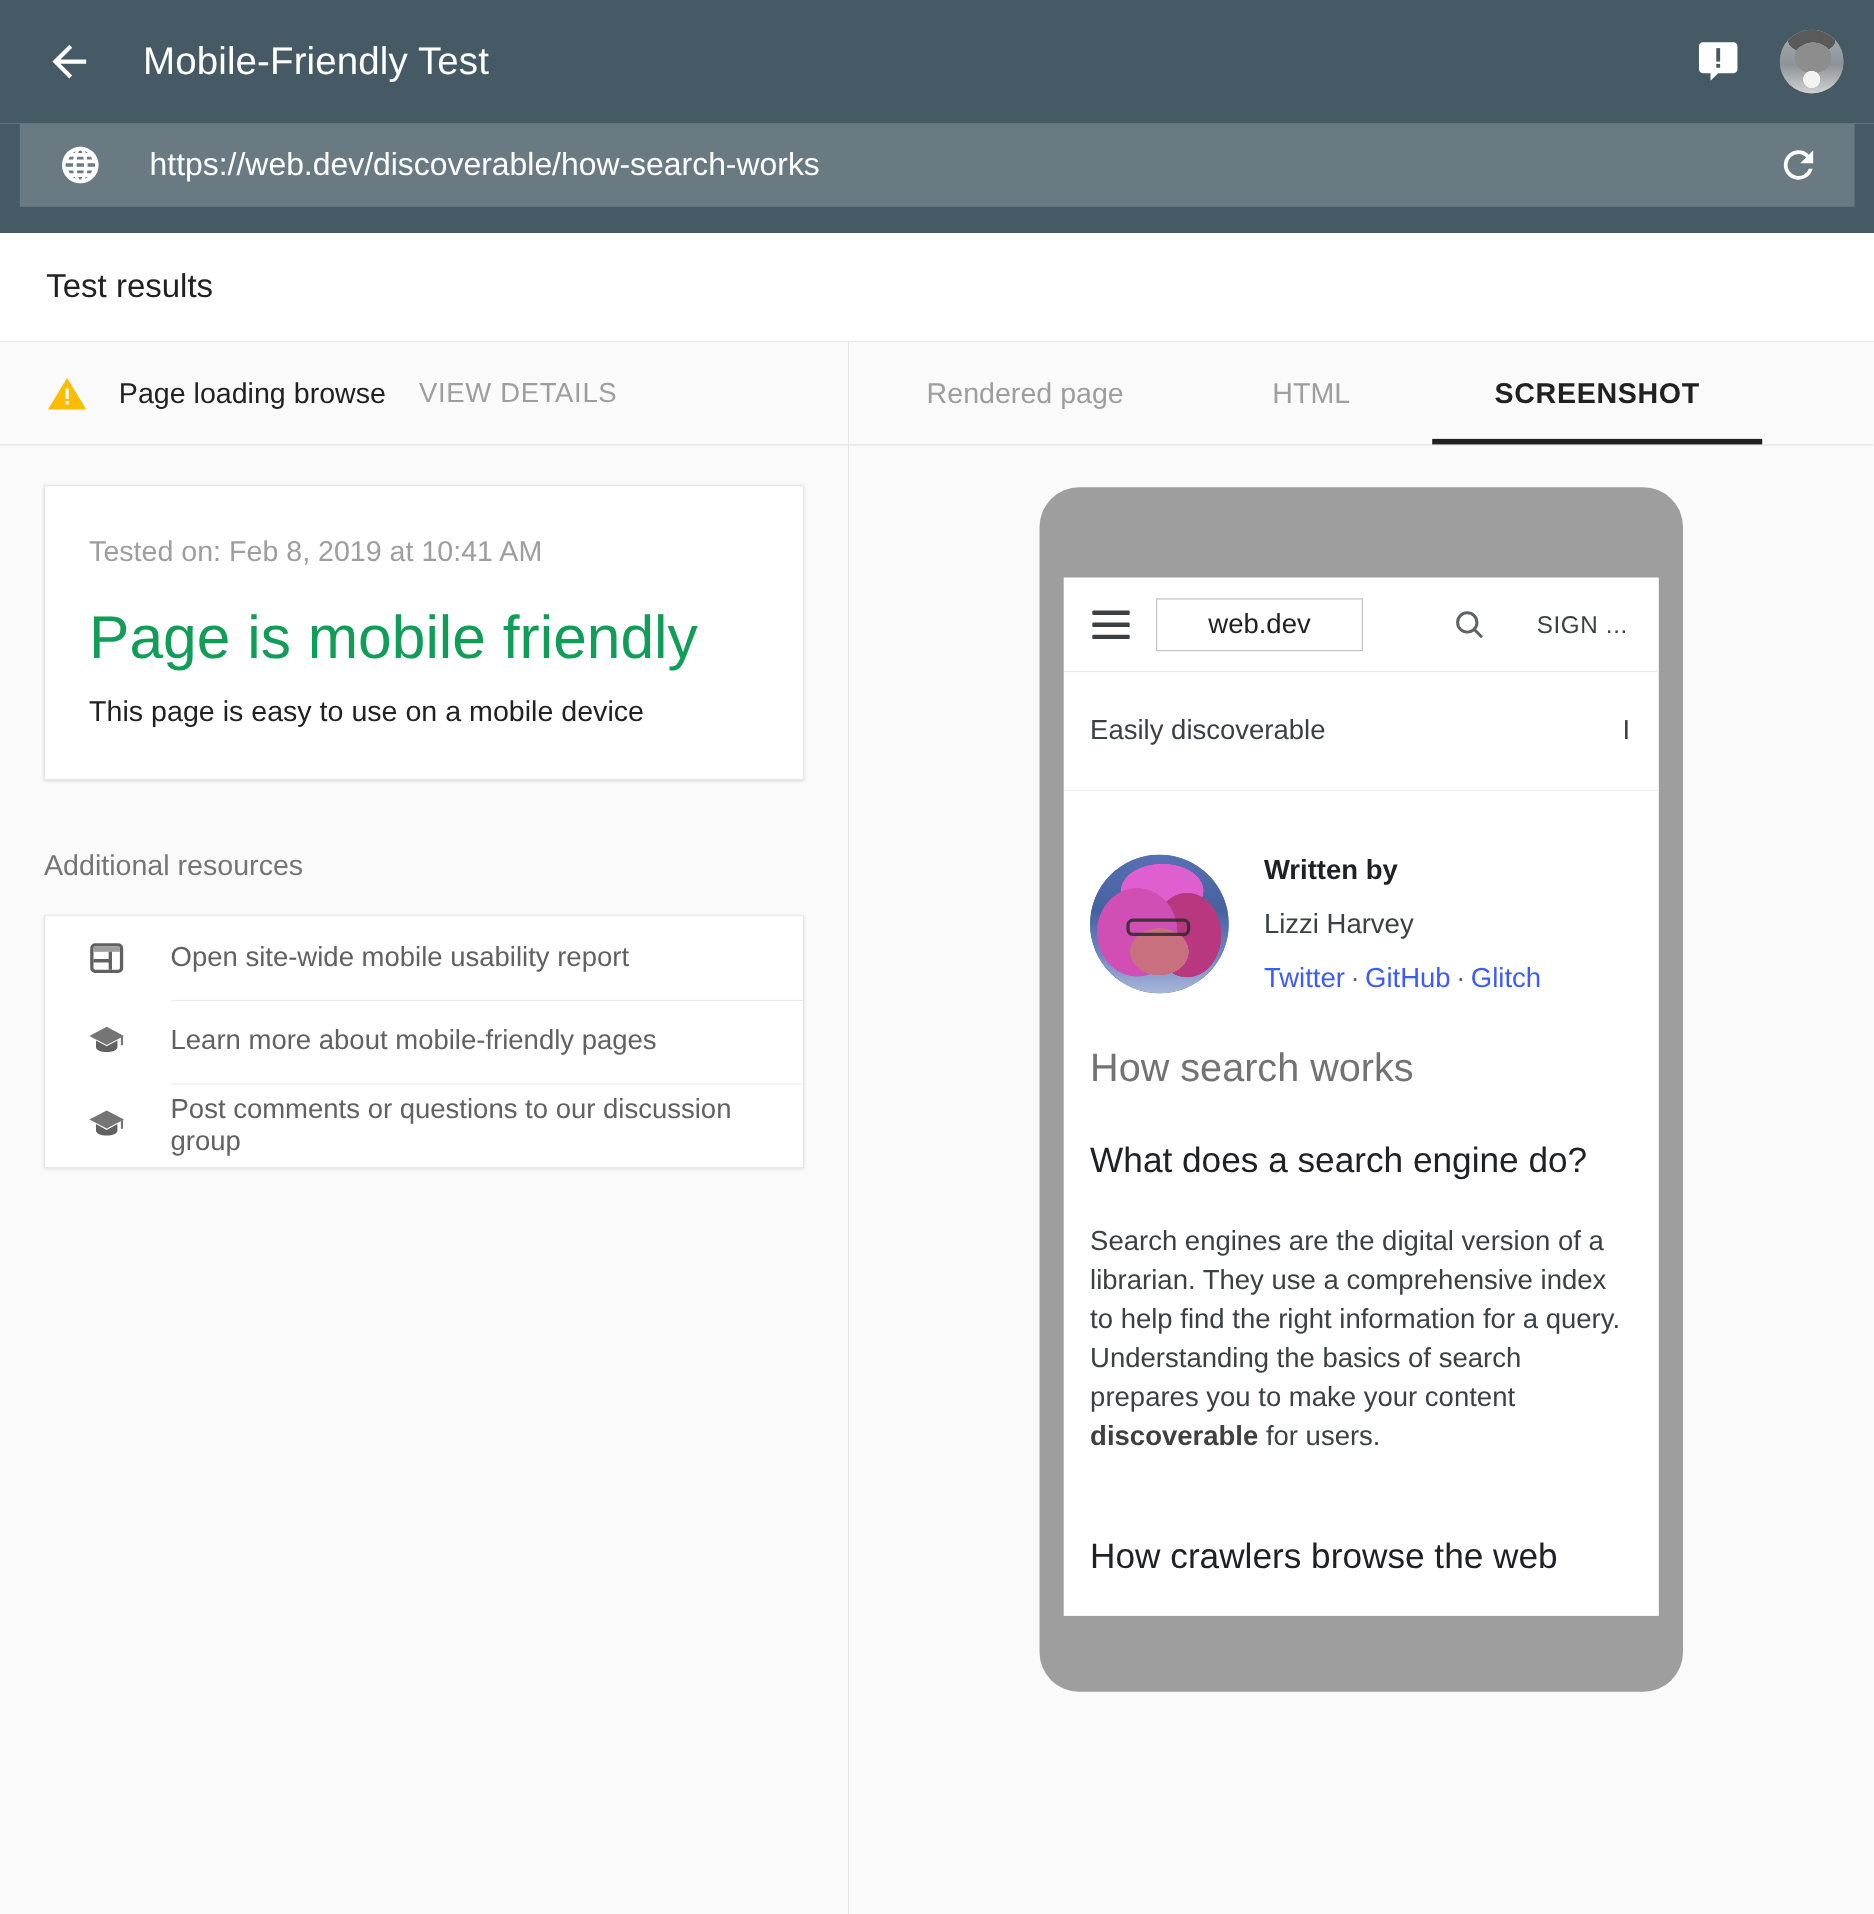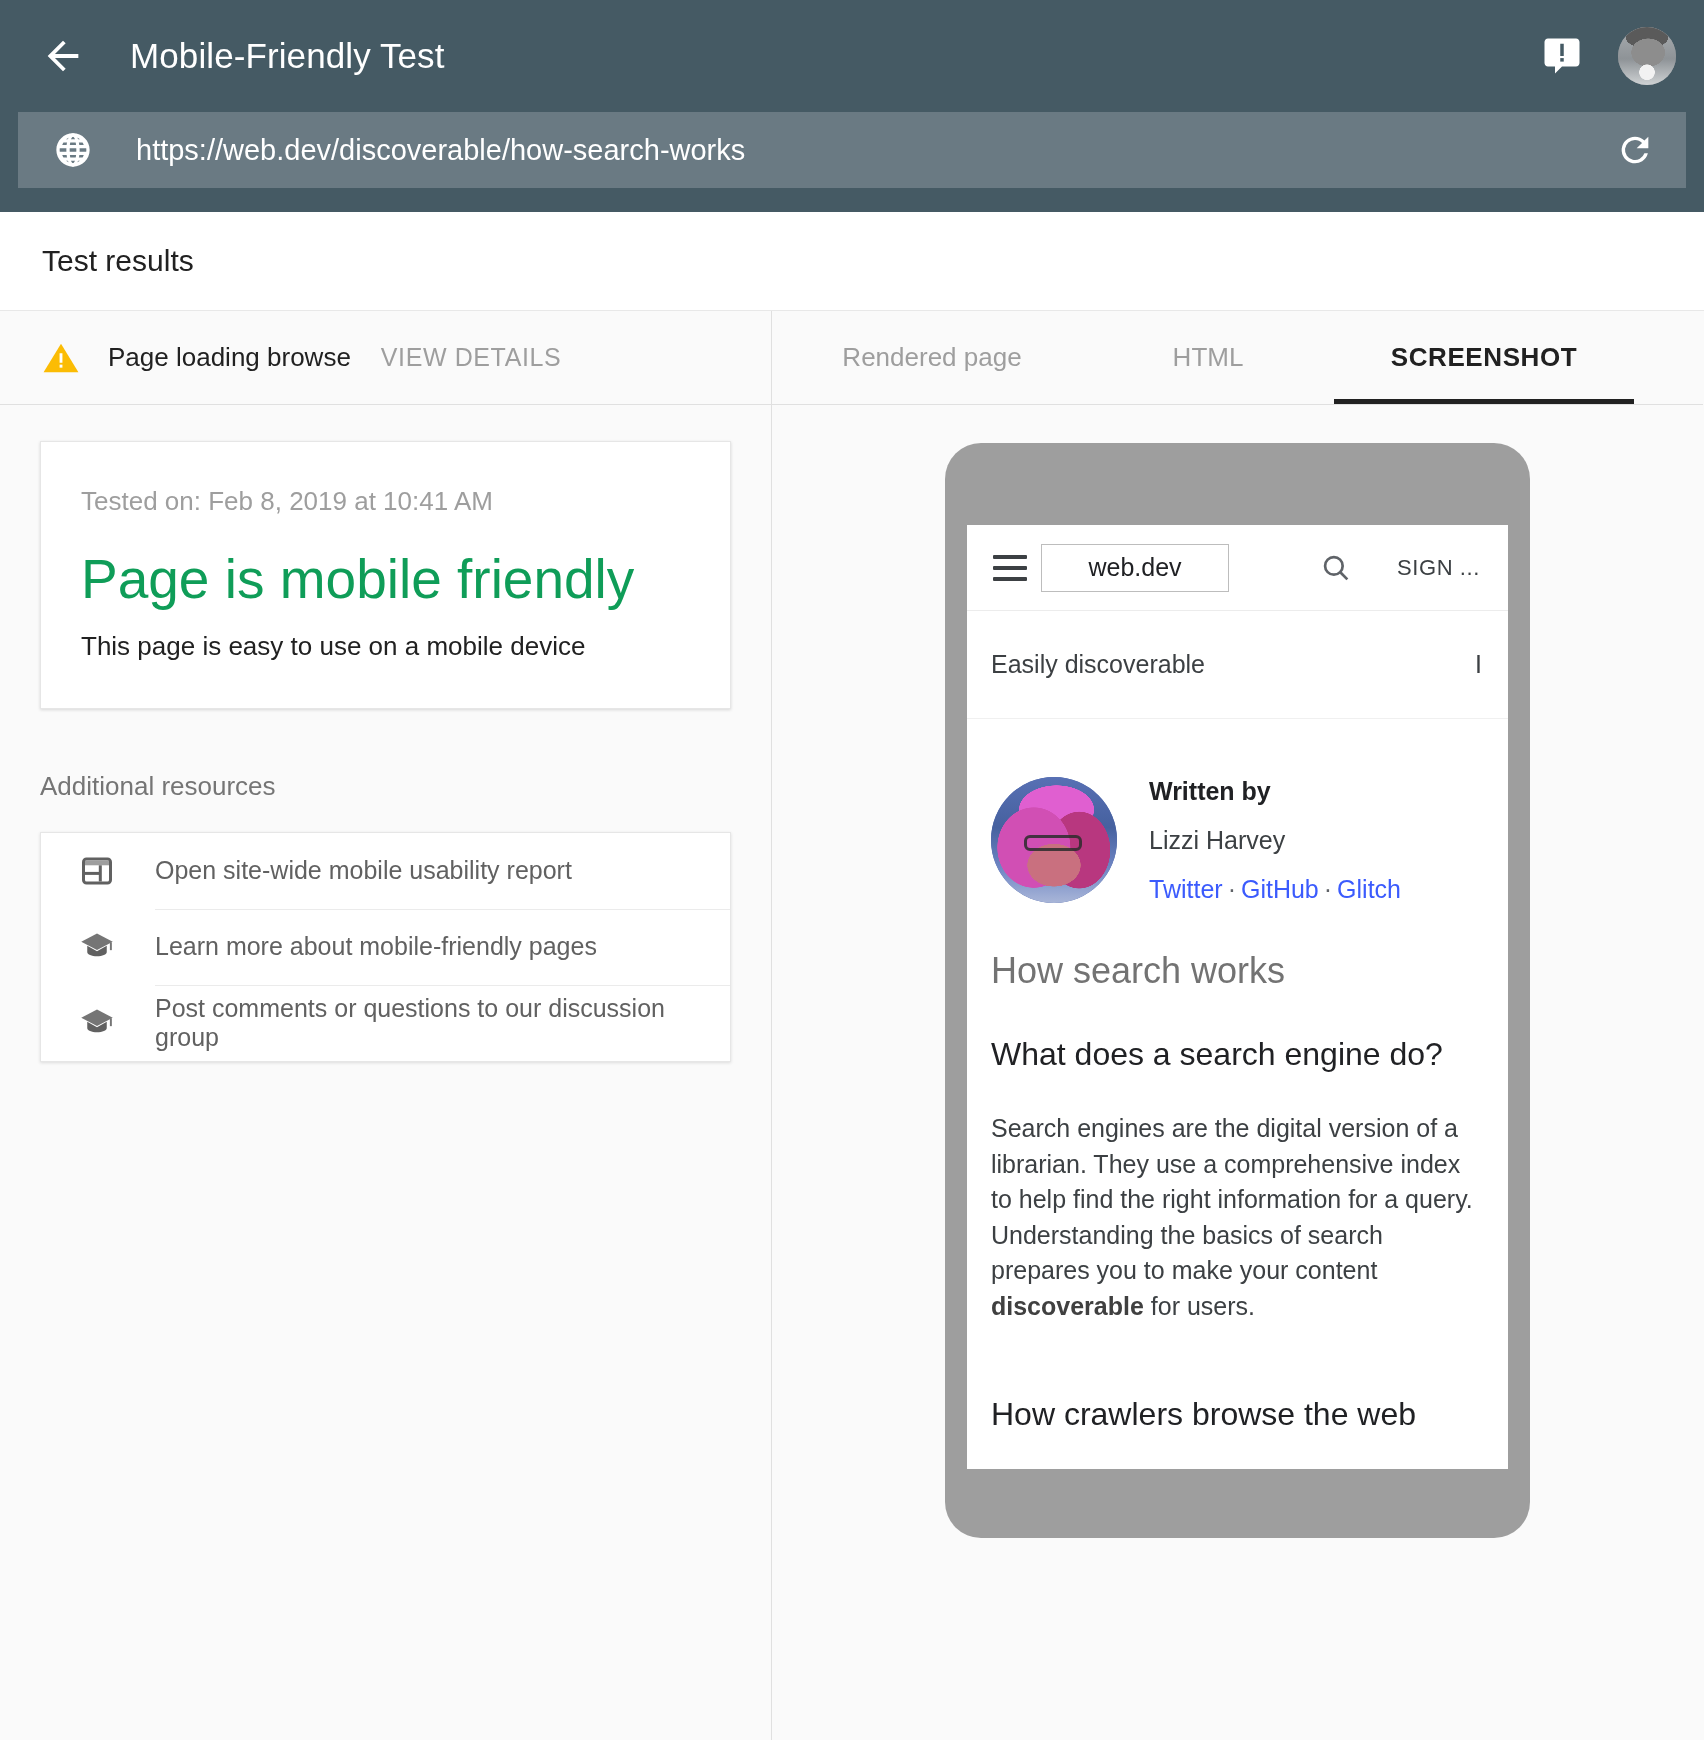--- a/index.html
+++ b/index.html
@@ -160,21 +160,20 @@
   }
 
   
   .tabs {
     height: 94px;
     display: flex;
     align-items: stretch;
     border-bottom: 1px solid #e0e0e0;
     background: #fafafa;
     padding-left: 10px;
-    gap: 16px;
   }
   .tab {
     display: flex;
     align-items: center;
     justify-content: center;
     font-size: 26px;
     color: #9e9e9e;
     cursor: pointer;
     position: relative;
     padding: 0 34px;
@@ -300,21 +299,21 @@
     flex: 0 0 auto;
     cursor: pointer;
   }
   .hamburger span {
     display: block;
     height: 4px;
     background: #3c4043;
     border-radius: 1px;
   }
   .logo-box {
-    margin-left: 14px;
+    margin-left: 24px;
     border: 1px solid #bdbdbd;
     height: 48px;
     width: 188px;
     display: flex;
     align-items: center;
     justify-content: center;
     font-size: 25px;
     color: #202124;
     cursor: pointer;
   }

